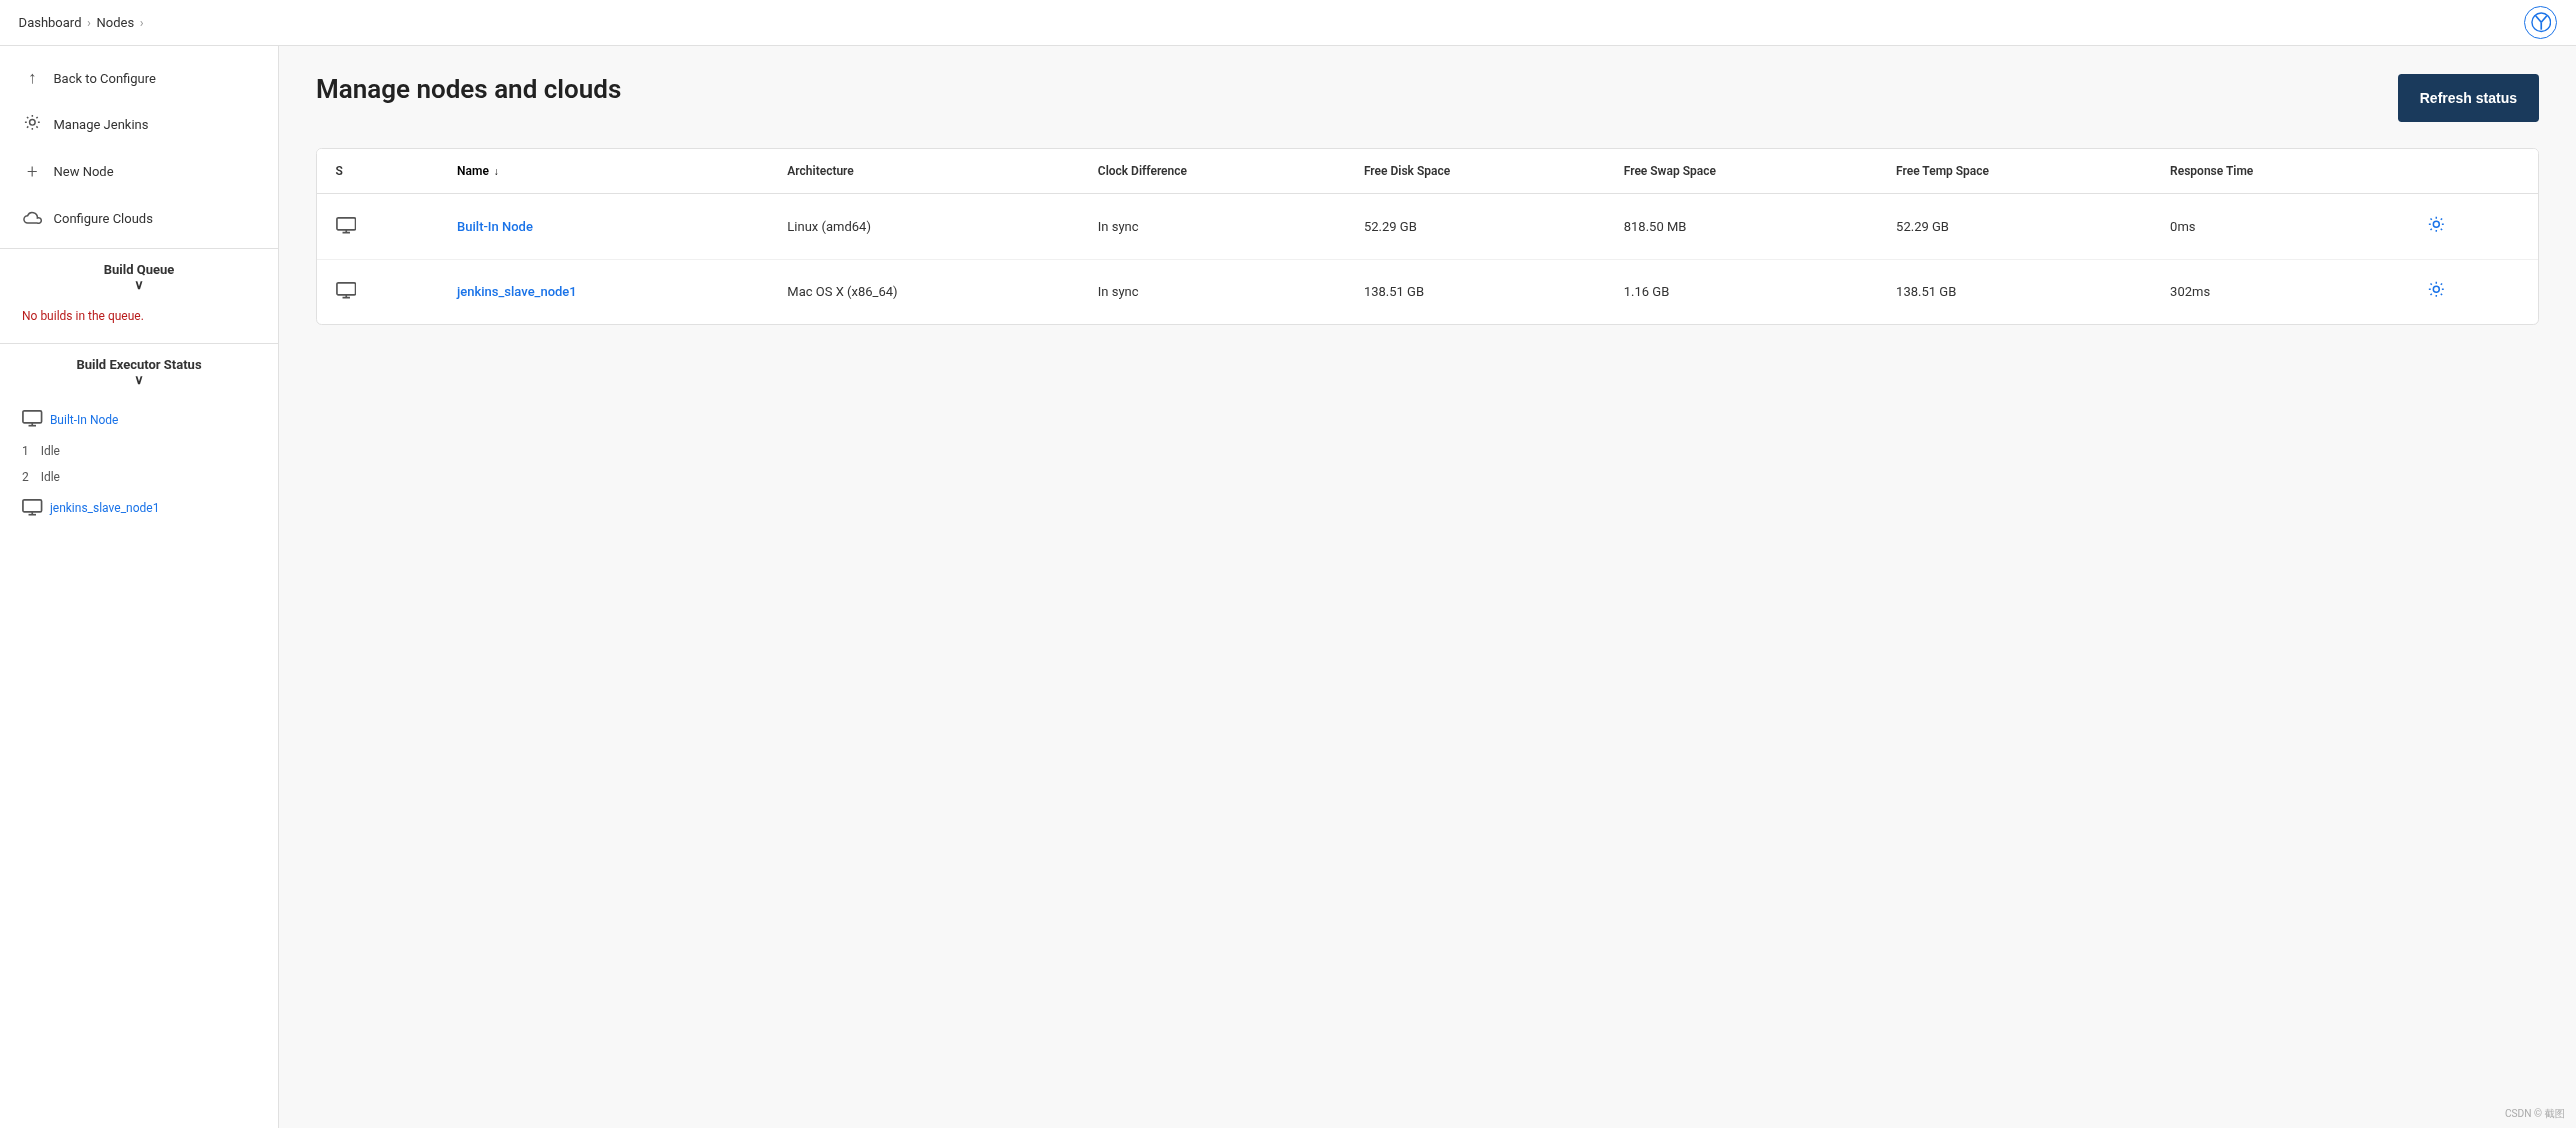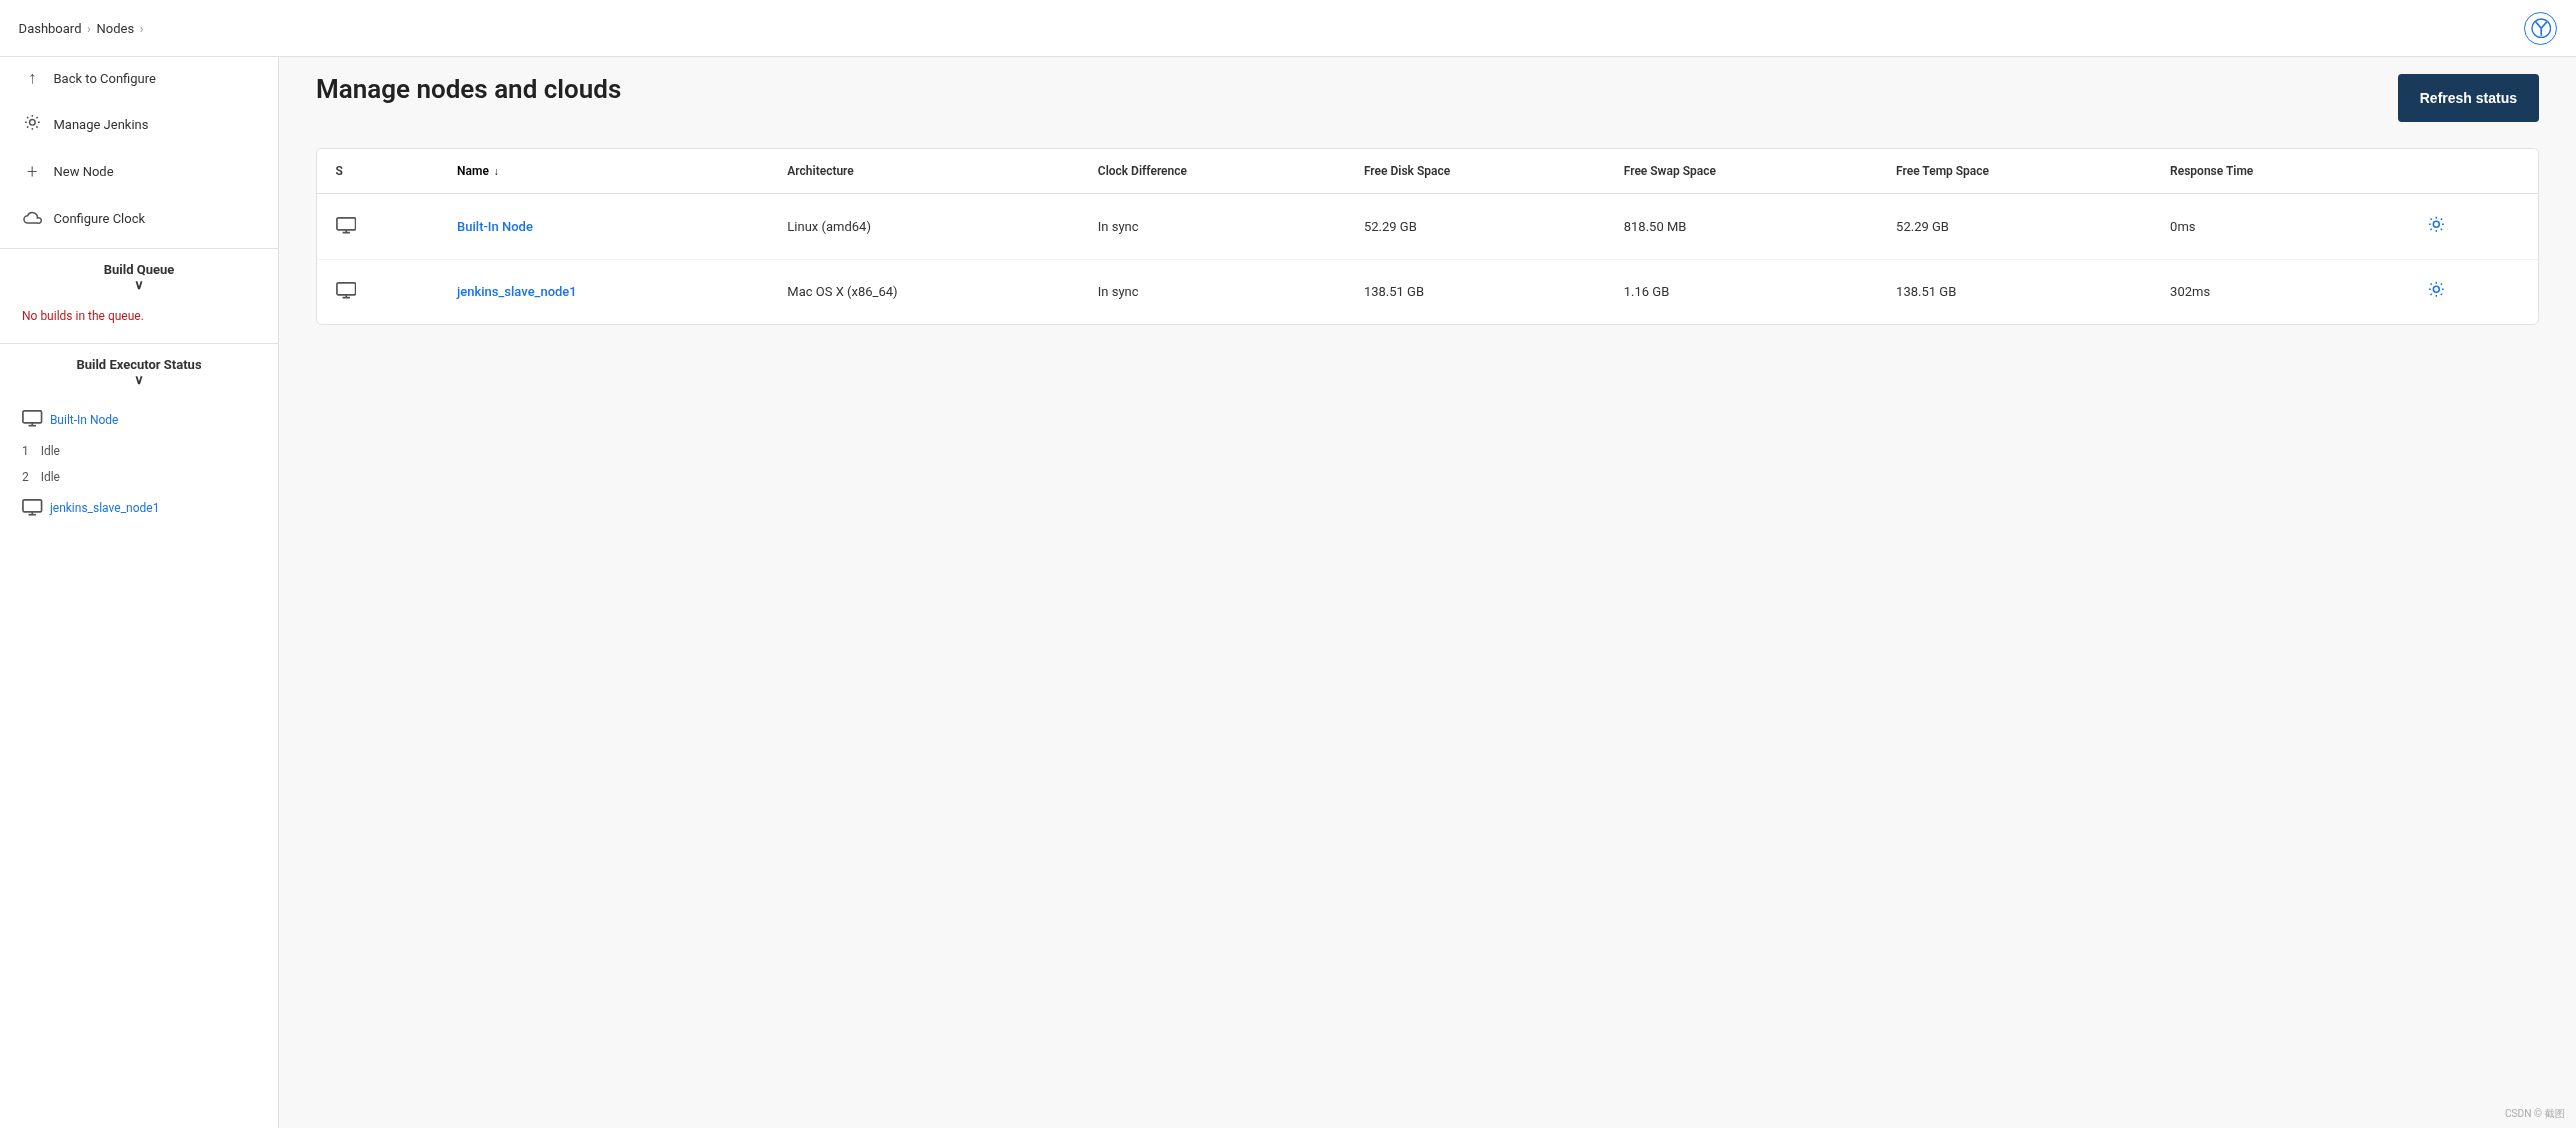--- a/index.html
+++ b/index.html
@@ -7,21 +7,21 @@
       font-family: -apple-system, BlinkMacSystemFont, 'Segoe UI', Roboto, sans-serif;
       font-size: 13px;
       background: #f4f4f4;
       color: #333;
     }
 
     
     .top-bar {
       background: #fff;
       border-bottom: 0.9px solid #e0e0e0;
-      height: 57px;
+      height: 46px;
       display: flex;
       align-items: center;
       justify-content: space-between;
       padding: 0 18.6px;
       position: fixed;
       top: 0;
       left: 0;
       right: 0;
       z-index: 100;
     }
@@ -290,21 +290,21 @@
       <span class="icon" style="font-size:18.6px;font-weight:300;">+</span>
       <span>New Node</span>
     </a>
 
     <a class="sidebar-item">
       <span class="icon">
         <svg width="18.6" height="13" viewBox="0 0 20 14" fill="none" stroke="#555" stroke-width="1.6">
           <path d="M15.5 13H5a4 4 0 110-8 5.5 5.5 0 0110.5 2.5A3 3 0 1115.5 13z"></path>
         </svg>
       </span>
-      <span>Configure Clock</span>
+      <span>Configure Clouds</span>
     </a>
 
 
     <div class="sidebar-section">
       <div class="sidebar-section-header">
         <span>Build Queue</span>
         <span>∨</span>
       </div>
       <div class="section-content">
         <span>No builds in the queue.</span>

